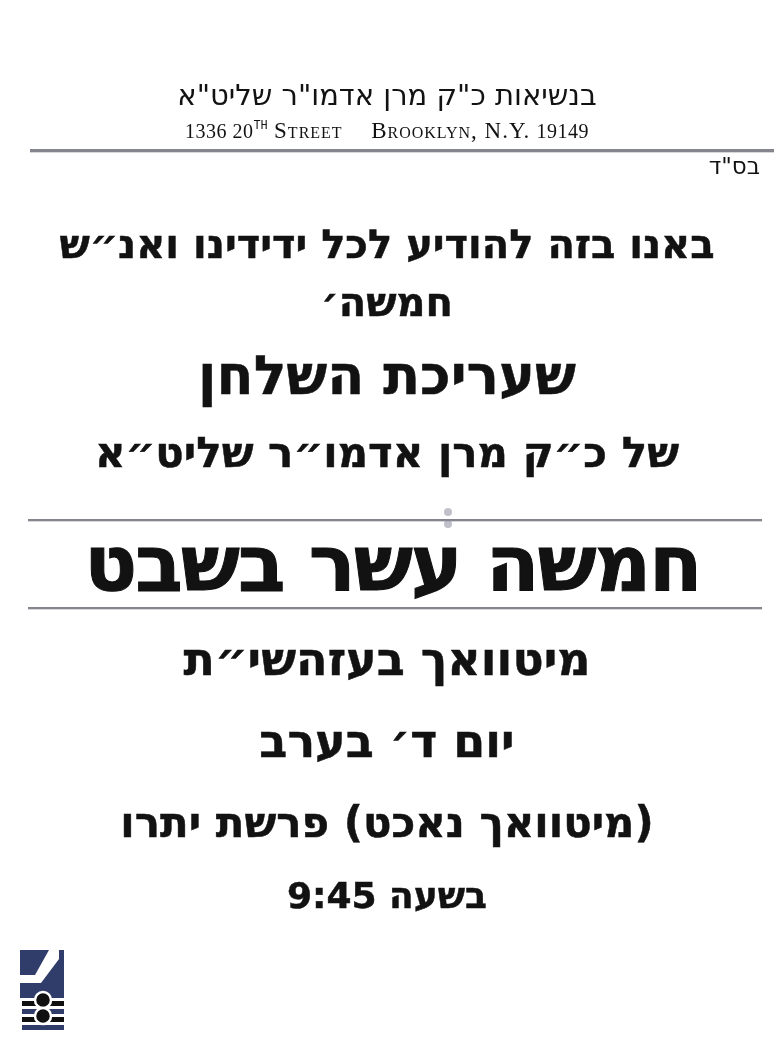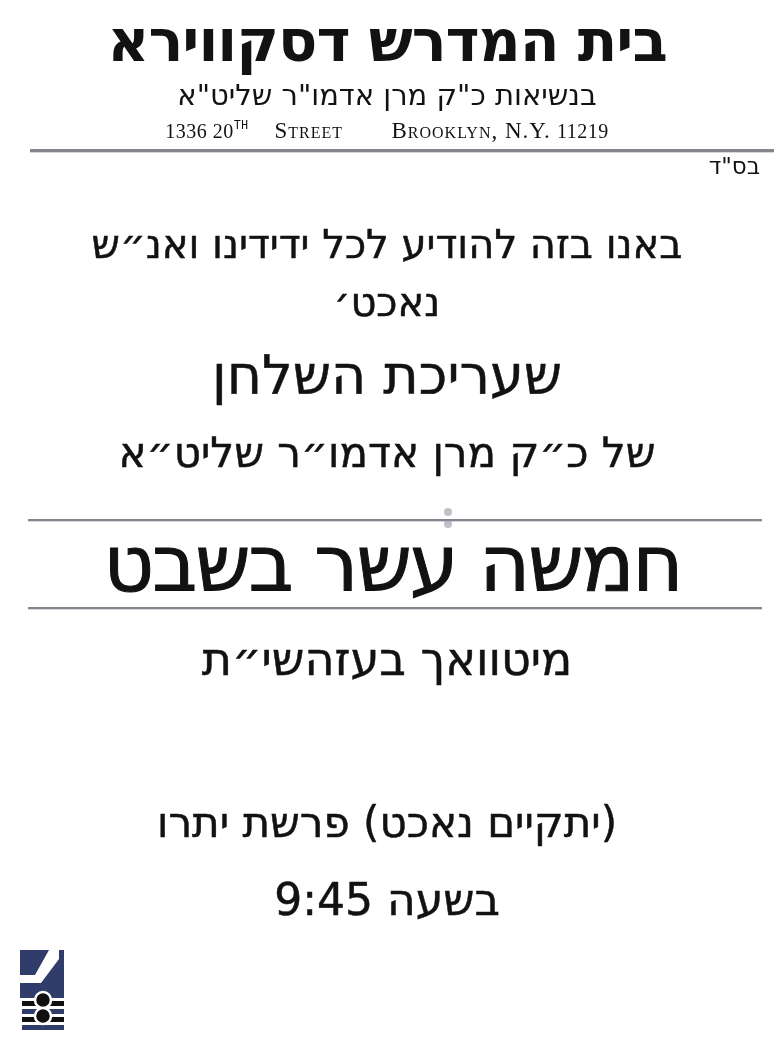--- a/index.html
+++ b/index.html
@@ -35,21 +35,21 @@
     top: 80px;
     font-size: 29px;
     font-weight: normal;
   }
   .address {
     top: 118px;
     font-family: "Liberation Serif", "DejaVu Serif", serif;
     font-size: 23px;
     letter-spacing: 0.5px;
   }
-  .address .sc { font-variant: small-caps; letter-spacing: 1px; margin-left: 20px; }
+  .address .sc { font-variant: small-caps; letter-spacing: 1px; }
   .address .ord {
     font-size: 12px;
     vertical-align: super;
     line-height: 0;
     letter-spacing: 0;
     font-family: Liberation Mono, monospace;
   }
   .address .gap { display: inline-block; width: 16px; }
   .address .numeral { font-size: 20px; }
   .rule {
@@ -60,41 +60,41 @@
   }
   .rule-header { top: 149px; left: 30px; right: 0; }
   .bsd {
     position: absolute;
     top: 153px;
     right: 14px;
     font-size: 23px;
   }
   
   .b {
-    font-weight: normal;
+    font-weight: bold;
     -webkit-text-stroke: 0.5px #121212;
   }
   .l-announce   { top: 222px; font-size: 40px; }
   .l-announce2  { top: 280px; font-size: 40px; }
   .l-event      { top: 346px; font-size: 54px; }
   .l-eventof    { top: 430px; font-size: 42px; }
   .rule-top     { top: 519px; left: 28px; right: 12px; height: 2px; }
   .l-highlight  {
     top: 524px;
     font-size: 78px;
     letter-spacing: -2px;
     -webkit-text-stroke: 1px #0e0e0e;
     line-height: 1.05;
     padding-left: 11px;
   }
   .rule-bottom  { top: 607px; left: 28px; right: 12px; height: 2px; }
   .l-takeplace  { top: 634px; font-size: 46px; }
   .l-day        { top: 716px; font-size: 46px; }
   .l-parsha     { top: 800px; font-size: 42px; }
-  .l-time       { top: 876px; font-size: 44px; }
+  .l-time       { top: 876px; font-size: 36px; }
   
   .wm {
     position: absolute;
     left: 443px;
     top: 508px;
     width: 10px;
     height: 22px;
     opacity: 0.55;
   }
   .wm .dot {
@@ -114,59 +114,59 @@
     top: 948px;
     width: 48px;
     height: 84px;
   }
 </style>
 </head>
 <body>
 
 <div class="page">
 
-  <div class="line title" dir="rtl">בית המדרש דסקווירא</div>
 
   <div class="line subtitle" dir="rtl">בנשיאות כ"ק מרן אדמו"ר שליט"א</div>
 
   <div class="line address">
     <span class="numeral">1336 20</span><span class="ord">TH</span>
     <span class="sc">Street</span>
     <span class="gap"></span>
     <span class="sc">Brooklyn, N.Y.</span>
-    <span class="numeral">11219</span>
+    <span class="numeral">19149</span>
   </div>
 
   <div class="rule rule-header"></div>
 
   <div class="bsd" dir="rtl">בס"ד</div>
 
   <div class="line b l-announce" dir="rtl">באנו בזה להודיע לכל ידידינו ואנ״ש</div>
 
-  <div class="line b l-announce2" dir="rtl">נאכט׳</div>
+  <div class="line b l-announce2" dir="rtl">חמשה׳</div>
 
   <div class="line b l-eventof" dir="rtl">של כ״ק מרן אדמו״ר שליט״א</div>
 
   <div class="line b l-event" dir="rtl">שעריכת השלחן</div>
 
   <div class="rule rule-top"></div>
 
   <div class="wm">
     <span class="dot d1"></span>
     <span class="dot d2"></span>
   </div>
 
   <div class="line b l-highlight" dir="rtl">חמשה עשר בשבט</div>
 
   <div class="rule rule-bottom"></div>
 
   <div class="line b l-takeplace" dir="rtl">מיטוואך בעזהשי״ת</div>
 
+  <div class="line b l-day" dir="rtl">יום ד׳ בערב</div>
 
-  <div class="line b l-parsha" dir="rtl">(יתקיים נאכט) פרשת יתרו</div>
+  <div class="line b l-parsha" dir="rtl">(מיטוואך נאכט) פרשת יתרו</div>
 
   <div class="line b l-time" dir="rtl">בשעה 9:45</div>
 
   <svg class="logo" viewBox="0 0 48 84" aria-hidden="true">
 
     <rect x="2" y="2" width="44" height="48" fill="#303c6a"></rect>
     <polygon points="2,27 17,27 31,2 41,2 41,11 23,35 2,35" fill="#ffffff"></polygon>
 
     <rect x="4" y="53" width="42" height="5" fill="#101010"></rect>
     <rect x="4" y="61" width="42" height="5" fill="#303c6a"></rect>

